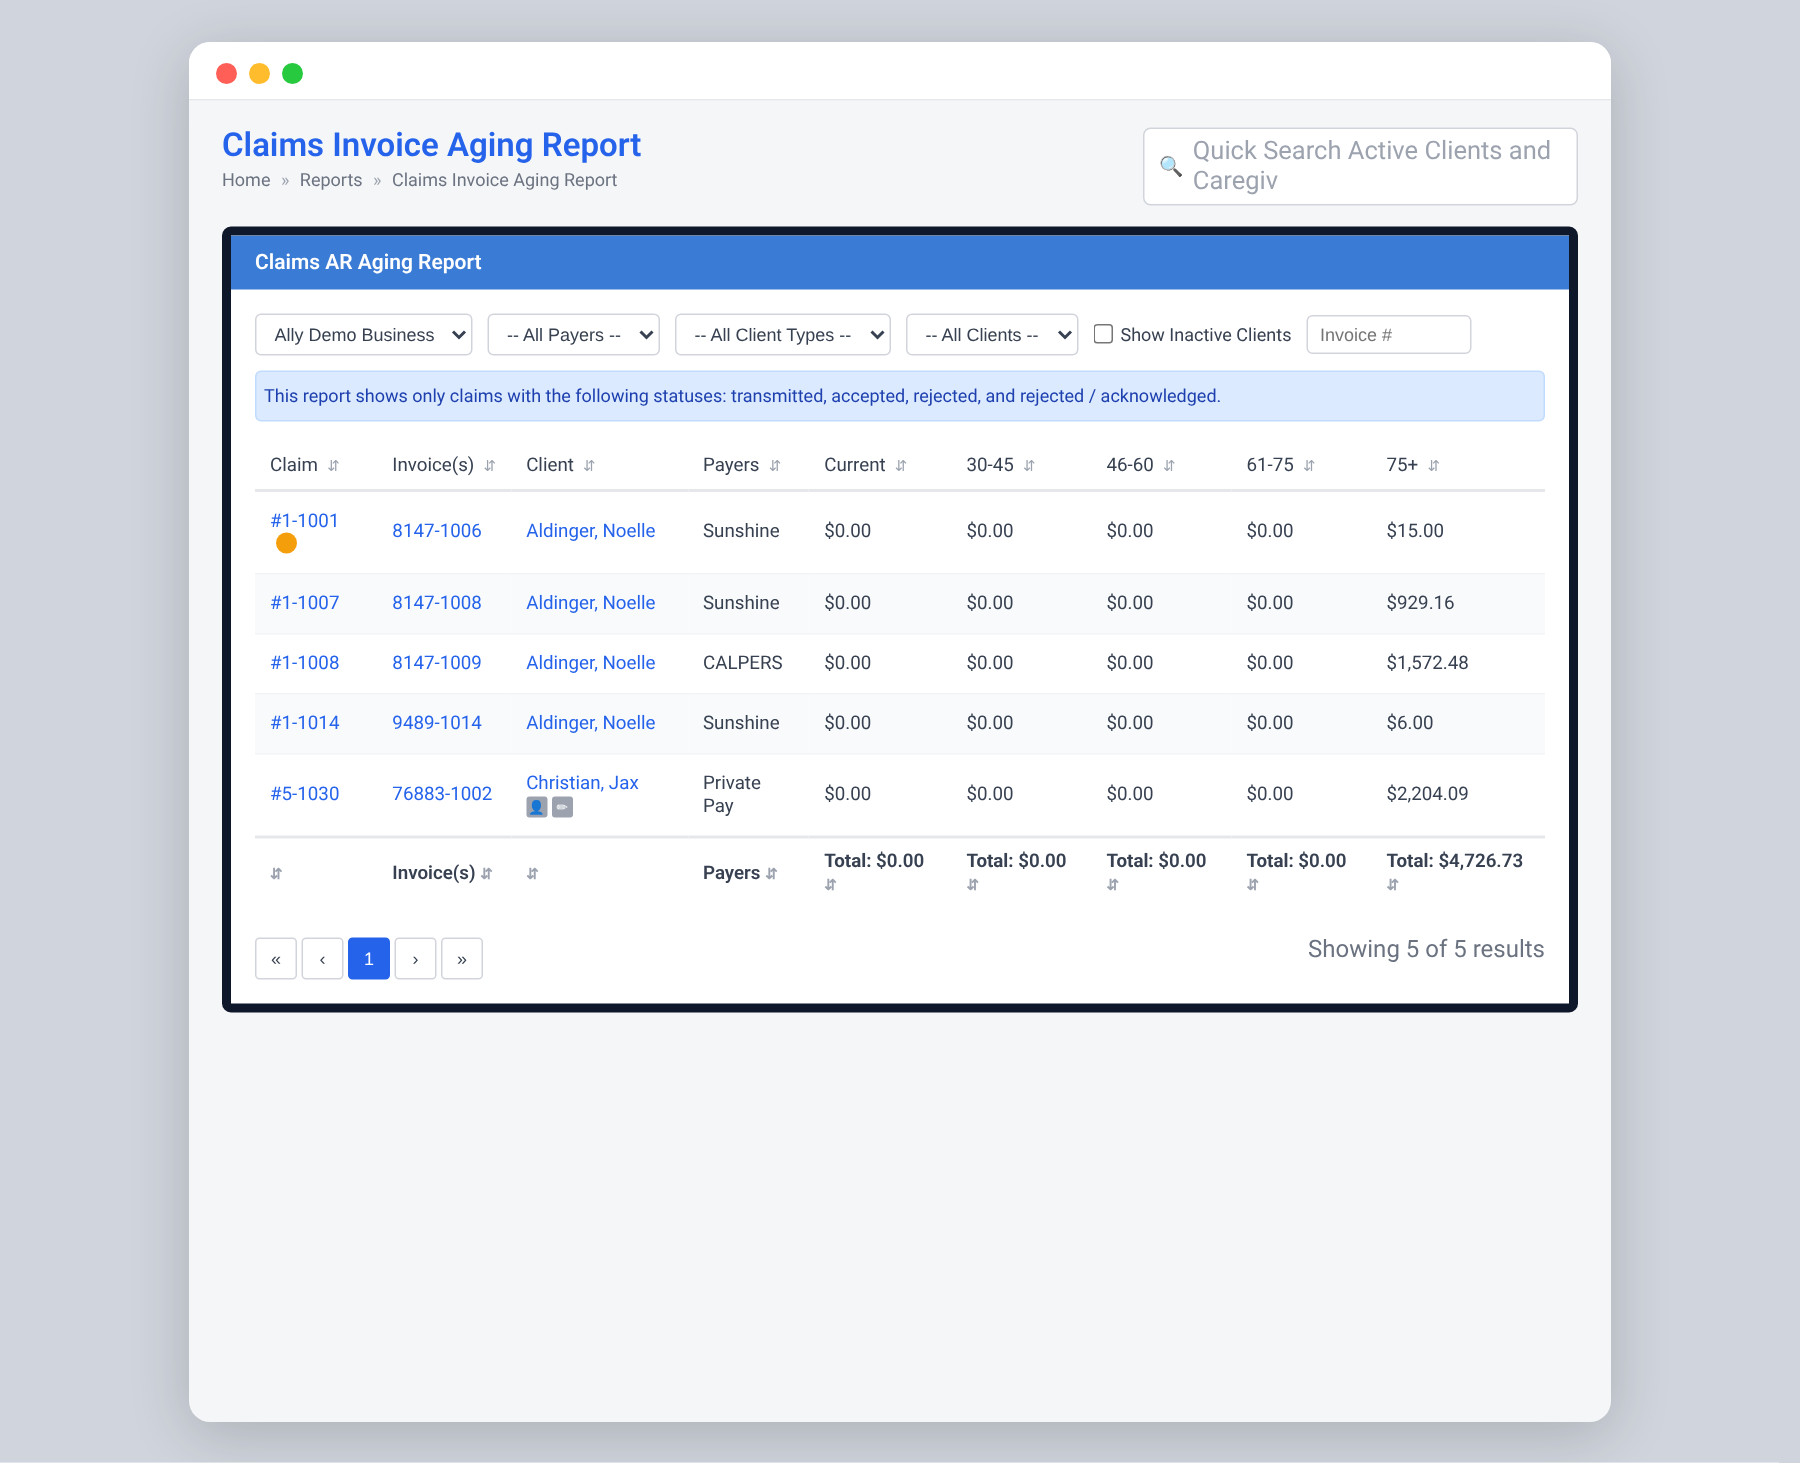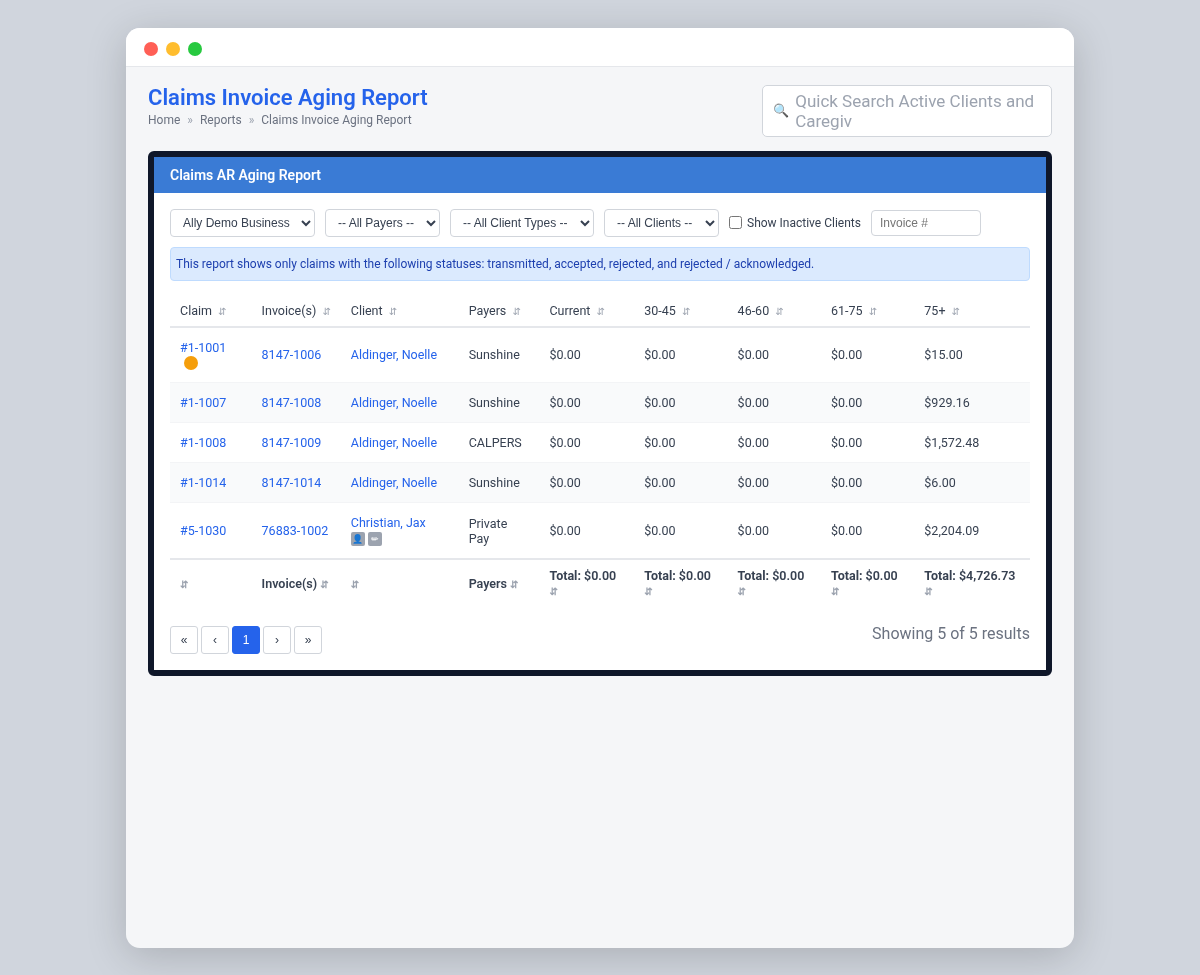--- a/index.html
+++ b/index.html
@@ -404,21 +404,21 @@
                   <td><a href="#" class="link-blue">Aldinger, Noelle</a></td>
                   <td>CALPERS</td>
                   <td>$0.00</td>
                   <td>$0.00</td>
                   <td>$0.00</td>
                   <td>$0.00</td>
                   <td>$1,572.48</td>
                 </tr>
                 <tr>
                   <td><a href="#" class="link-blue">#1-1014</a></td>
-                  <td><a href="#" class="link-blue">8147-1014</a></td>
+                  <td><a href="#" class="link-blue">9489-1014</a></td>
                   <td><a href="#" class="link-blue">Aldinger, Noelle</a></td>
                   <td>Sunshine</td>
                   <td>$0.00</td>
                   <td>$0.00</td>
                   <td>$0.00</td>
                   <td>$0.00</td>
                   <td>$6.00</td>
                 </tr>
                 <tr>
                   <td><a href="#" class="link-blue">#5-1030</a></td>

